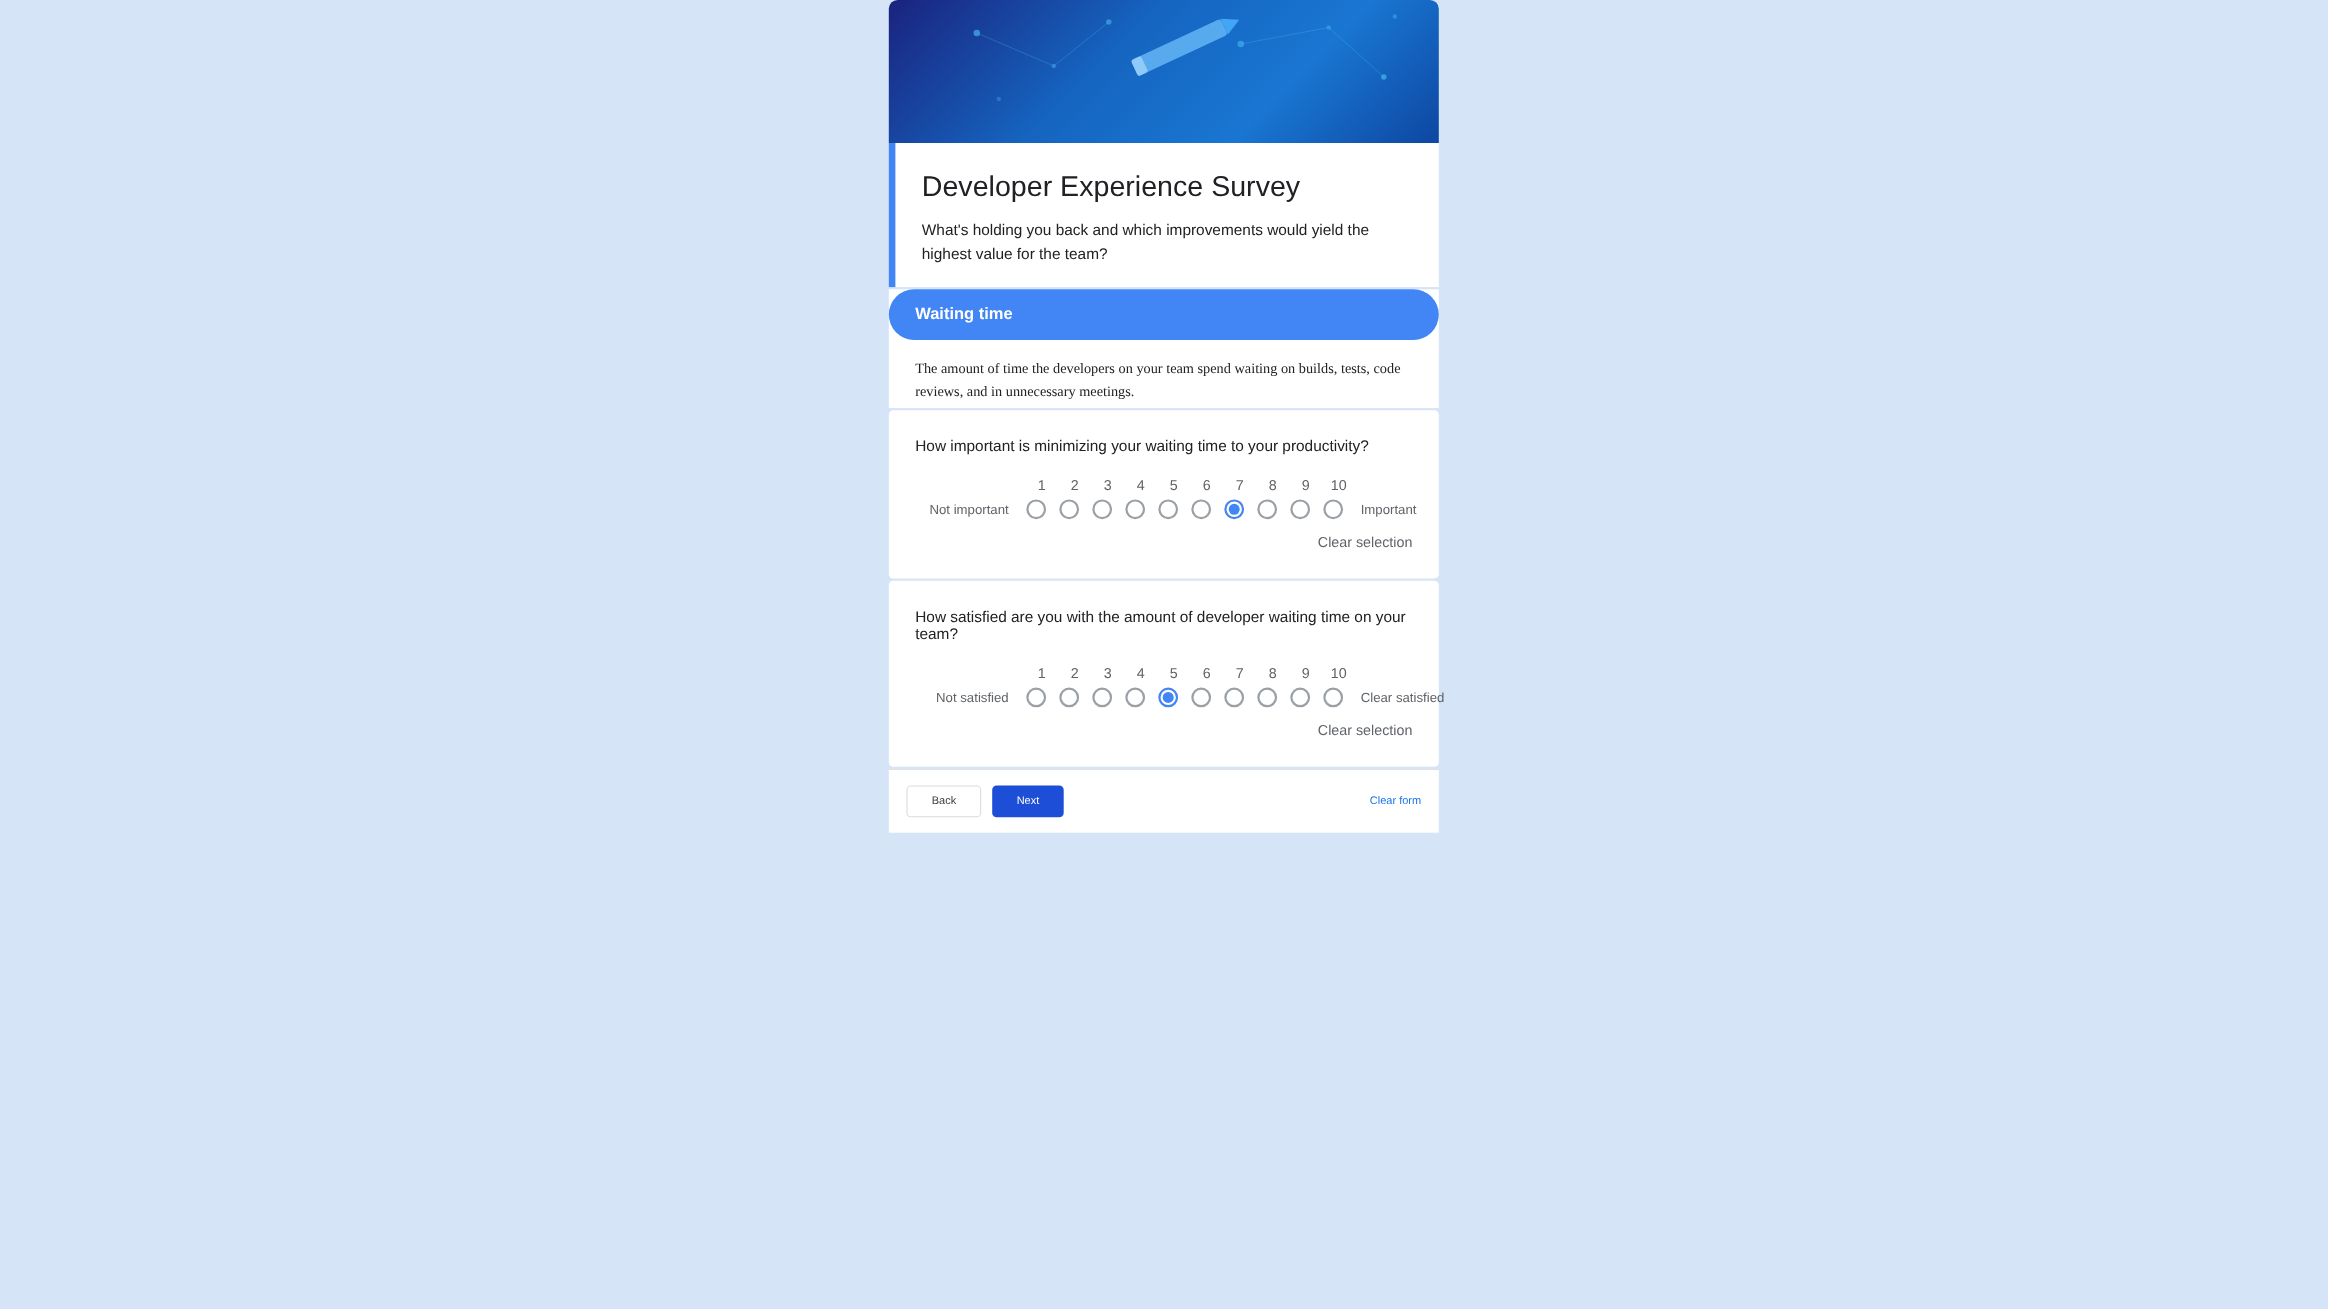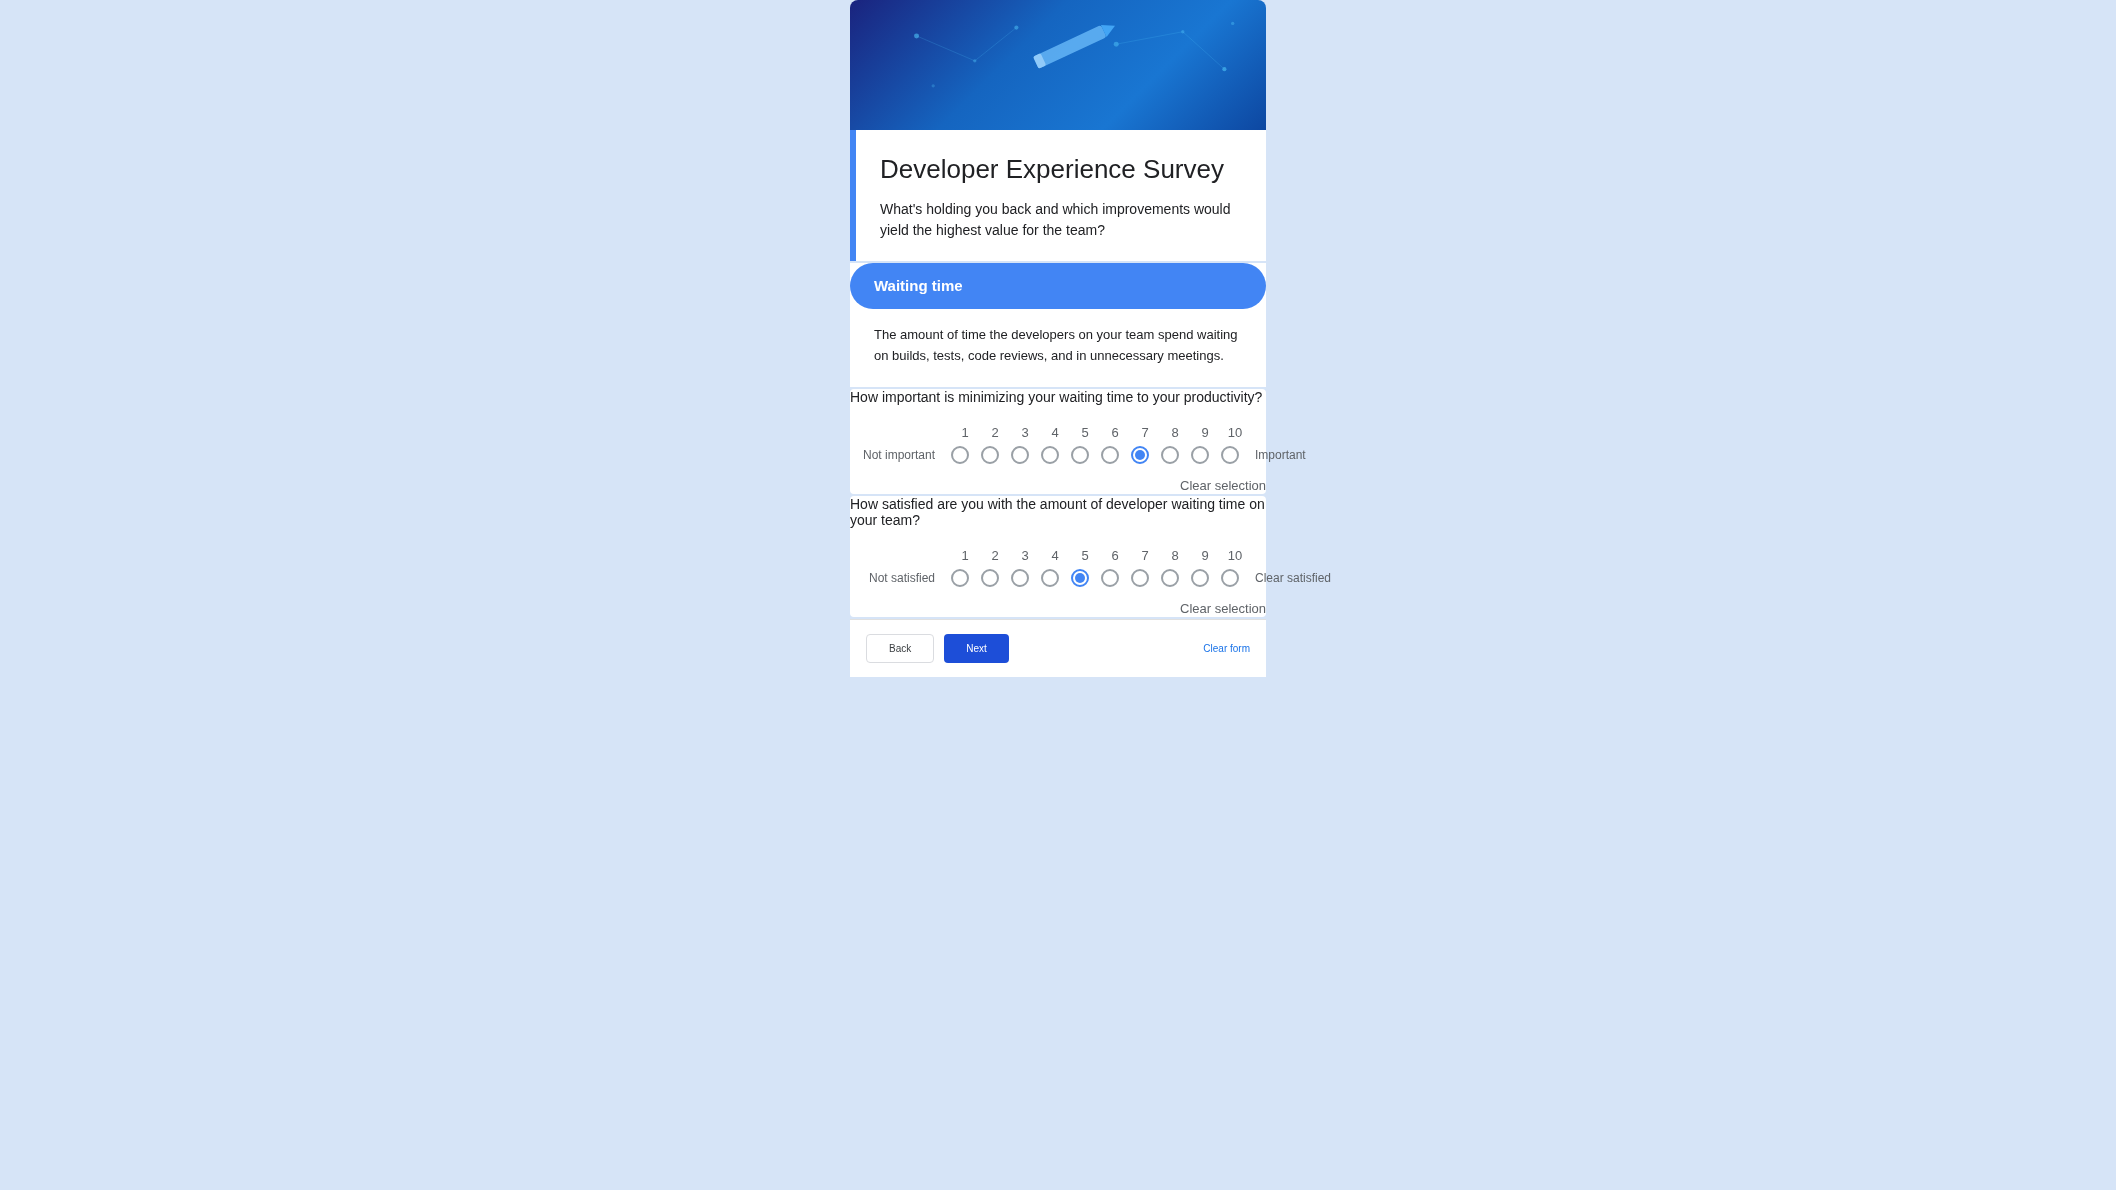--- a/index.html
+++ b/index.html
@@ -6,21 +6,21 @@
     body {
       background-color: #d6e4f7;
       font-family: 'Google Sans', Arial, sans-serif;
       min-height: 100vh;
       display: flex;
       justify-content: center;
       align-items: flex-start;
       padding: 0;
     }
     .survey-wrapper {
-      width: 416px;
+      width: 500px;
       margin: 0 auto;
     }
     .survey-header-image {
       width: 100%;
       height: 130px;
       background: linear-gradient(135deg, #1a237e 0%, #1565c0 40%, #1976d2 70%, #0d47a1 100%);
       border-radius: 8px 8px 0 0;
       overflow: hidden;
       position: relative;
       display: flex;
@@ -52,30 +52,32 @@
       background: #4285f4;
       padding: 14px 24px;
       border-radius: 23px;
     }
     .section-header-title {
       color: white;
       font-size: 15px;
       font-weight: 600;
     }
     .section-body {
-      padding: 16px 24px 20px 24px;
+      padding: 16px 24px 4px 24px;
+      font-family: Liberation Serif, serif;
     }
     .section-body-text {
       font-size: 13px;
       color: #202124;
       line-height: 1.6;
     }
     .question-card {
       background: white;
       border-radius: 4px;
+      padding: 24px;
       margin-bottom: 2px;
     }
     .question-text {
       font-size: 14px;
       color: #202124;
       margin-bottom: 20px;
       font-weight: 500;
     }
     .scale-container {
       display: flex;

